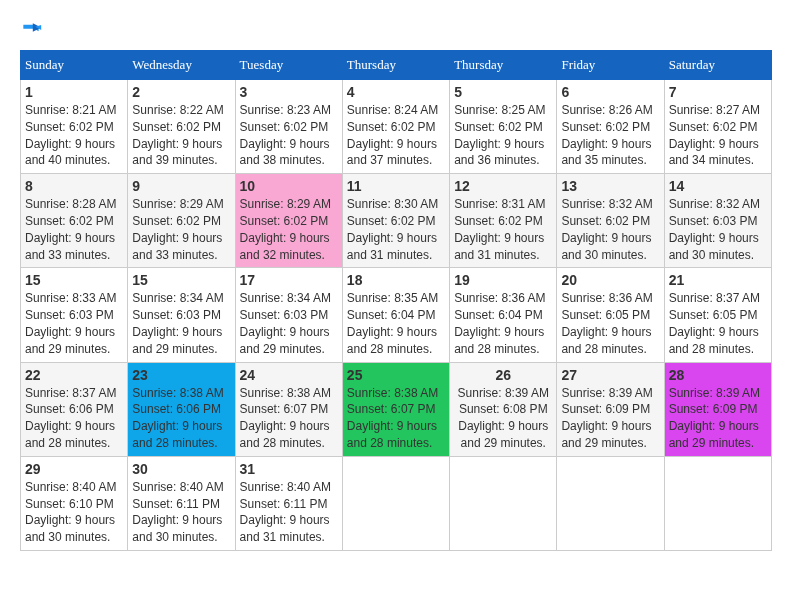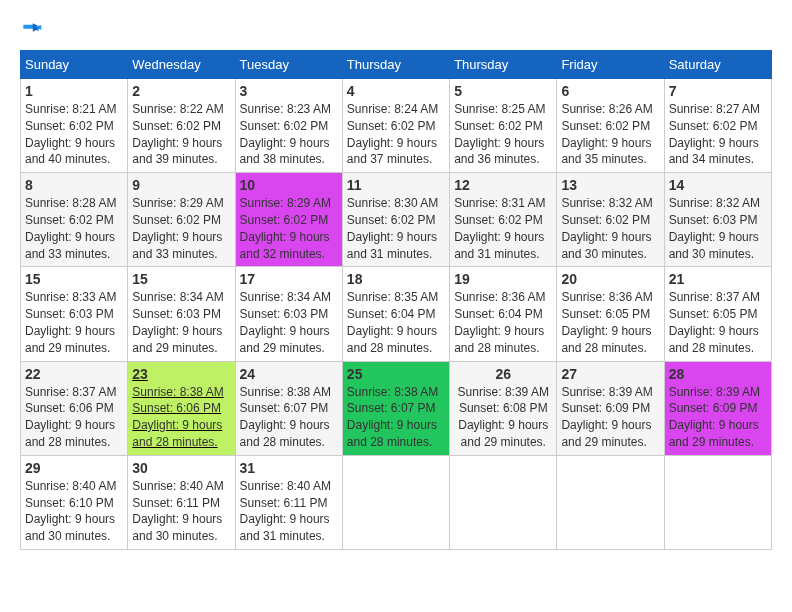--- a/index.html
+++ b/index.html
@@ -58,20 +58,21 @@
       font-size: 11px;
     }
     .calendar-table th {
       background-color: #1565C0;
       color: white;
       padding: 6px 4px;
       text-align: left;
       font-size: 13px;
       font-weight: normal;
       border: 1px solid #1565C0;
+      font-family: Liberation Serif, serif;
     }
     .calendar-table td {
       border: 1px solid #ccc;
       vertical-align: top;
       padding: 4px;
       height: 80px;
       width: calc(100% / 7);
       background: #fff;
     }
     .calendar-table tr:nth-child(even) td {
@@ -161,21 +162,21 @@
       </tr>
       <tr>
         <td style="background: rgb(245, 245, 245);">
           <span class="day-number">8</span>
           <div class="day-info">Sunrise: 8:28 AM<br>Sunset: 6:02 PM<br>Daylight: 9 hours and 33 minutes.</div>
         </td>
         <td style="background: rgb(245, 245, 245);">
           <span class="day-number">9</span>
           <div class="day-info">Sunrise: 8:29 AM<br>Sunset: 6:02 PM<br>Daylight: 9 hours and 33 minutes.</div>
         </td>
-        <td style="background: #d946ef;">
+        <td style="background: #f9a8d4;">
           <span class="day-number">10</span>
           <div class="day-info">Sunrise: 8:29 AM<br>Sunset: 6:02 PM<br>Daylight: 9 hours and 32 minutes.</div>
         </td>
         <td style="background: rgb(245, 245, 245);">
           <span class="day-number">11</span>
           <div class="day-info">Sunrise: 8:30 AM<br>Sunset: 6:02 PM<br>Daylight: 9 hours and 31 minutes.</div>
         </td>
         <td style="background: rgb(245, 245, 245);">
           <span class="day-number">12</span>
           <div class="day-info">Sunrise: 8:31 AM<br>Sunset: 6:02 PM<br>Daylight: 9 hours and 31 minutes.</div>
@@ -217,21 +218,21 @@
         <td>
           <span class="day-number">21</span>
           <div class="day-info">Sunrise: 8:37 AM<br>Sunset: 6:05 PM<br>Daylight: 9 hours and 28 minutes.</div>
         </td>
       </tr>
       <tr>
         <td style="background: rgb(245, 245, 245);">
           <span class="day-number">22</span>
           <div class="day-info">Sunrise: 8:37 AM<br>Sunset: 6:06 PM<br>Daylight: 9 hours and 28 minutes.</div>
         </td>
-        <td style="background: #bef264; text-decoration: underline;">
+        <td style="background: #0ea5e9;">
           <span class="day-number">23</span>
           <div class="day-info">Sunrise: 8:38 AM<br>Sunset: 6:06 PM<br>Daylight: 9 hours and 28 minutes.</div>
         </td>
         <td style="background: rgb(245, 245, 245);">
           <span class="day-number">24</span>
           <div class="day-info">Sunrise: 8:38 AM<br>Sunset: 6:07 PM<br>Daylight: 9 hours and 28 minutes.</div>
         </td>
         <td style="background: #22c55e;">
           <span class="day-number">25</span>
           <div class="day-info">Sunrise: 8:38 AM<br>Sunset: 6:07 PM<br>Daylight: 9 hours and 28 minutes.</div>

